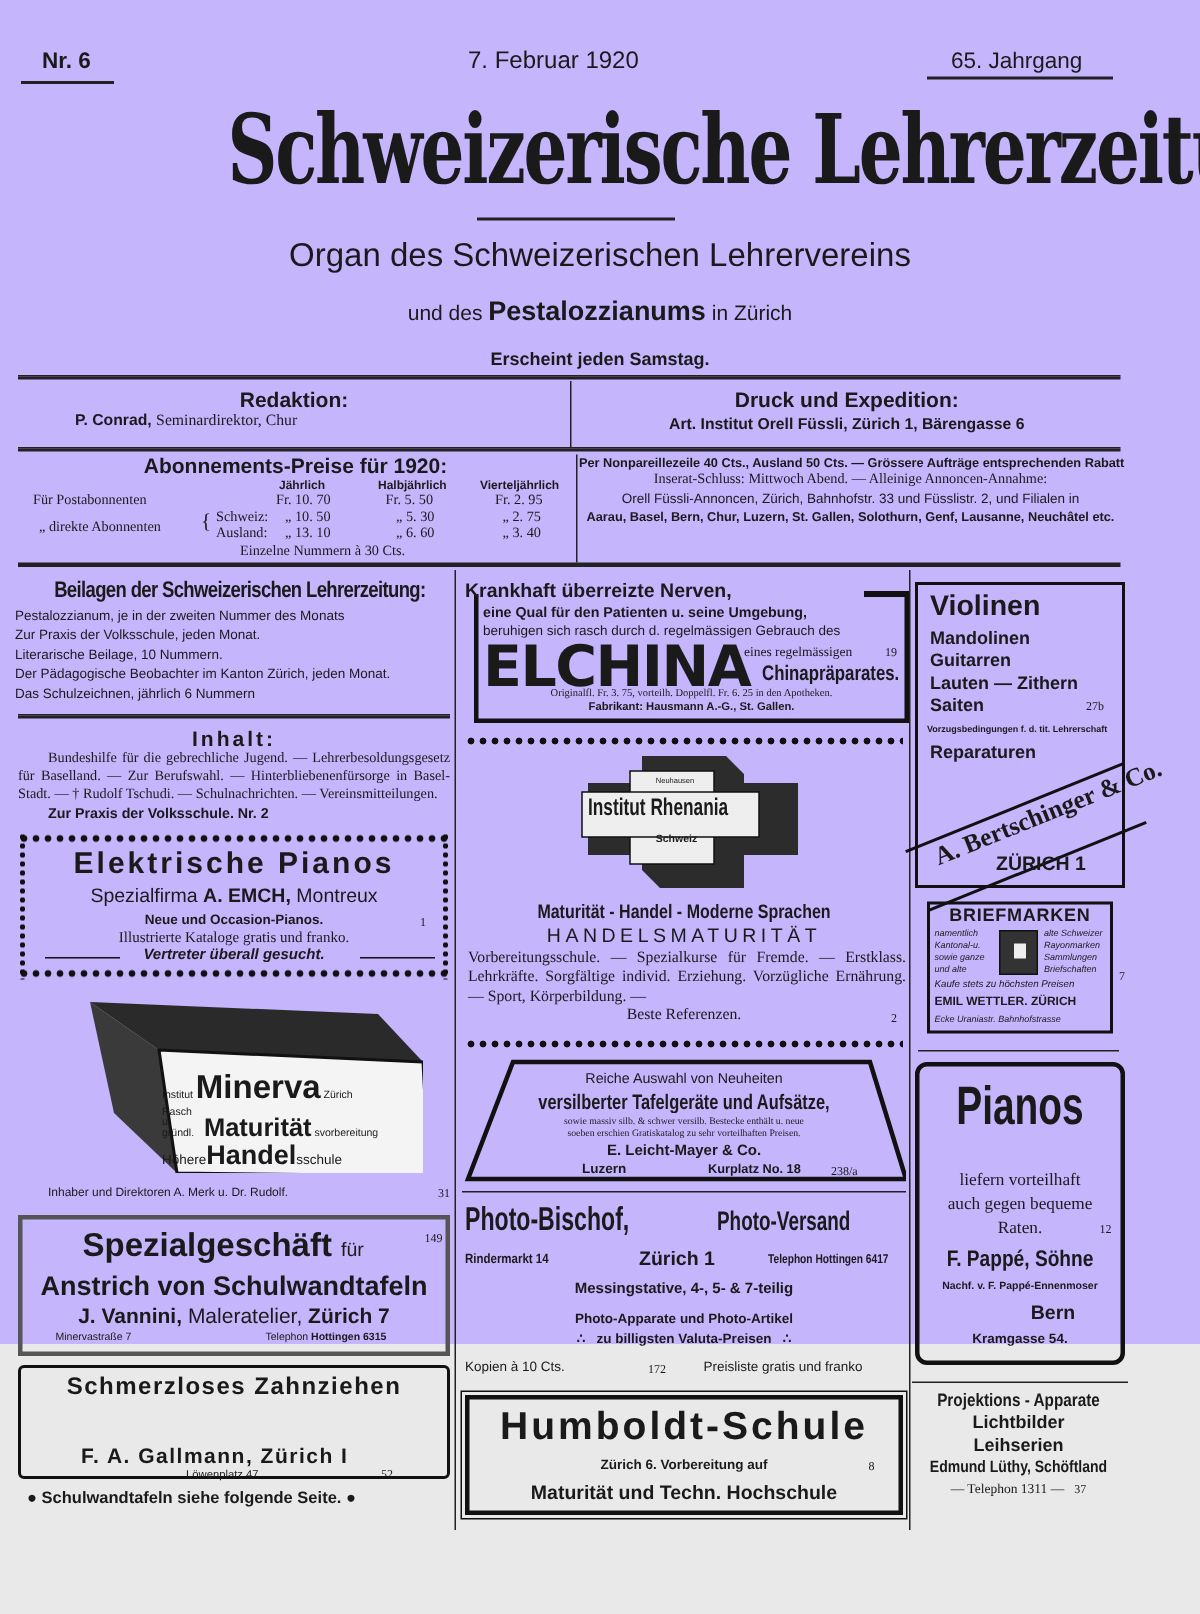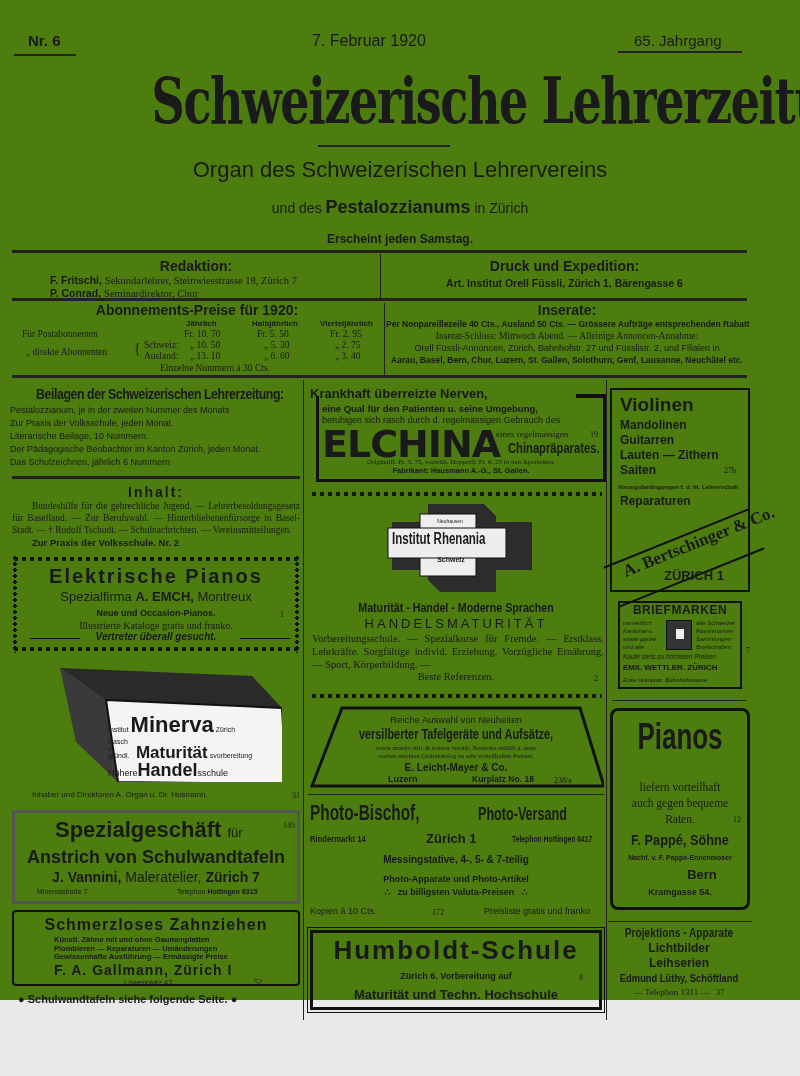--- a/index.html
+++ b/index.html
@@ -1,18 +1,18 @@
 <!DOCTYPE html>
 <html><head>
 <meta charset="utf-8">
 <style>
   * { box-sizing: border-box; margin: 0; padding: 0; }
   html, body { width: 800px; height: 1076px; background: #e9e9e9; overflow: hidden; }
   body { font-family: "Liberation Sans", sans-serif; color: #1a1a1a; position: relative; }
-  .page { position: absolute; left: 0; top: 0; width: 800px; height: 1000px; background: #4d7c0f; }
+  .page { position: absolute; left: 0; top: 0; width: 800px; height: 896px; background: #c4b5fd; }
   .abs { position: absolute; }
   .serif { font-family: "Liberation Serif", serif; }
   .center { text-align: center; }
 
   
   .mast-nr { left: 28px; top: 32px; font-size: 15px; font-weight: bold; }
   .mast-date { left: 312px; top: 32px; font-size: 16px; }
   .mast-year { left: 634px; top: 32px; font-size: 15px; }
   .rule-nr { left: 14px; top: 54px; width: 62px; height: 2px; background: #222; }
   .rule-year { left: 618px; top: 51px; width: 124px; height: 2px; background: #222; }
@@ -57,23 +57,20 @@
     <span>in Zürich</span>
   </div>
   <div class="abs mast-erscheint">Erscheint jeden Samstag.</div>
 
   <div class="abs hr2" style="left:12px; top:250px; width:735px;"></div>
 
   <div class="abs vline" style="left:380px; top:254px; height:44px;"></div>
   <div class="abs" style="left:12px; top:258px; width:368px;">
     <div class="box-title">Redaktion:</div>
     <div class="info-line" style="padding-left:38px;">
-      <b>F. Fritschi,</b> <span class="serif">Sekundarlehrer, Steinwiesstrasse 18, Zürich 7</span>
-    </div>
-    <div class="info-line" style="padding-left:38px;">
       <b>P. Conrad,</b> <span class="serif">Seminardirektor, Chur</span>
     </div>
   </div>
   <div class="abs" style="left:382px; top:258px; width:365px;">
     <div class="box-title">Druck und Expedition:</div>
     <div class="info-line center" style="font-weight:bold; margin-top:3px;">Art. Institut Orell Füssli, Zürich 1, Bärengasse 6</div>
   </div>
 
   <div class="abs hr2" style="left:12px; top:298px; width:735px;"></div>
 
@@ -99,24 +96,23 @@
 
       <span class="abs" style="left:132px; top:32px;">Ausland:</span>
       <span class="abs" style="left:178px; top:32px;">„ 13. 10</span>
       <span class="abs" style="left:252px; top:32px;">„ 6. 60</span>
       <span class="abs" style="left:323px; top:32px;">„ 3. 40</span>
 
       <span class="abs" style="left:148px; top:44px;">Einzelne Nummern à 30 Cts.</span>
     </div>
   </div>
   <div class="abs" style="left:386px; top:302px; width:362px;">
-    <div class="box-title">Inserate:</div>
     <div class="center" style="font-size:8.5px; font-weight:bold; line-height:12px; white-space:nowrap;">Per Nonpareillezeile 40 Cts., Ausland 50 Cts. — Grössere Aufträge entsprechenden Rabatt</div>
     <div class="center serif" style="font-size:9.5px; line-height:12px; white-space:nowrap;">Inserat-Schluss: Mittwoch Abend. — Alleinige Annoncen-Annahme:</div>
-    <div class="center" style="font-size:9px; line-height:12px; white-space:nowrap;">Orell Füssli-Annoncen, Zürich, Bahnhofstr. 27 und Füsslistr. 2, und Filialen in</div>
+    <div class="center" style="font-size:9px; line-height:12px; white-space:nowrap;">Orell Füssli-Annoncen, Zürich, Bahnhofstr. 33 und Füsslistr. 2, und Filialen in</div>
     <div class="center" style="font-size:8.5px; font-weight:bold; line-height:12px; white-space:nowrap;">Aarau, Basel, Bern, Chur, Luzern, St. Gallen, Solothurn, Genf, Lausanne, Neuchâtel etc.</div>
   </div>
 
   <div class="abs hr2" style="left:12px; top:375px; width:735px;"></div>
 
   <div class="abs vline" style="left:303px; top:380px; height:640px;"></div>
   <div class="abs vline" style="left:606px; top:380px; height:640px;"></div>
 
   <div class="abs" style="left:10px; top:385px; width:290px;">
     <div style="font-weight:bold; font-size:15px; text-align:center; letter-spacing:-0.5px; transform:scaleX(0.82); white-space:nowrap;">Beilagen der Schweizerischen Lehrerzeitung:</div>
@@ -164,46 +160,41 @@
       <span>Zürich</span>
     </div>
     <div class="abs" style="left:96px; top:76px; width:180px; font-size:7px;">
       <span style="display:inline-block; width:26px; line-height:7px;">Rasch u. gründl.</span>
       <span style="font-size:17px; font-weight:bold;">Maturität</span>
       <span>svorbereitung</span>
     </div>
     <div class="abs" style="left:96px; top:98px; width:180px; font-size:9px;">
       <span>Höhere</span><span style="font-size:18px; font-weight:bold;">Handel</span><span>sschule</span>
     </div>
-    <div class="abs" style="left:20px; top:128px; width:260px; font-size:8px;">Inhaber und Direktoren A. Organ u. Dr. Husmann.</div>
+    <div class="abs" style="left:20px; top:128px; width:260px; font-size:8px;">Inhaber und Direktoren A. Merk u. Dr. Rudolf.</div>
     <div class="abs fnum" style="left:280px; top:129px;">31</div>
   </div>
 
   <div class="abs ad-heavy" style="left:12px; top:810px; width:288px; height:94px; border-color:#555;">
     <div class="abs" style="left:40px; top:4px; font-size:22px; font-weight:bold;">
       <span>Spezialgeschäft</span> <span style="font-size:13px; font-weight:normal;margin-top:26px;">für</span>
     </div>
     <div class="abs fnum" style="left:268px; top:8px;">149</div>
     <div class="abs center" style="left:0; top:34px; width:282px; font-size:18px; font-weight:bold; white-space:nowrap;">Anstrich von Schulwandtafeln</div>
     <div class="abs center" style="left:0; top:56px; width:282px; font-size:14px; white-space:nowrap;">
       <b>J. Vannini,</b> <span>Maleratelier,</span> <b>Zürich 7</b>
     </div>
     <div class="abs" style="left:22px; top:75px; font-size:7px;">Minervastraße 7</div>
     <div class="abs" style="left:162px; top:75px; font-size:7px;">
       <span>Telephon</span> <b>Hottingen 6315</b>
     </div>
   </div>
 
   <div class="abs" style="left:12px; top:910px; width:288px; height:76px; border:2px solid #111; border-radius:4px;">
     <div class="abs center" style="left:0; top:4px; width:284px; font-size:16px; font-weight:bold; letter-spacing:1px;">Schmerzloses Zahnziehen</div>
-    <div class="abs" style="left:40px; top:24px; font-size:7.5px; font-weight:bold; line-height:8.5px;">
-      <div>Künstl. Zähne mit und ohne Gaumenplatten</div>
-      <div>Plombieren — Reparaturen — Umänderungen</div>
-      <div>Gewissenhafte Ausführung — Ermässigte Preise</div>
-    </div>
     <div class="abs" style="left:40px; top:50px; font-size:14px; font-weight:bold; letter-spacing:1px;">F. A. Gallmann, Zürich I</div>
     <div class="abs" style="left:110px; top:66px; font-size:7.5px;">Löwenplatz 47</div>
     <div class="abs fnum" style="left:240px; top:66px;">52</div>
   </div>
 
   <div class="abs" style="left:18px; top:993px; width:280px; font-size:11px; font-weight:bold;">
     <span>●</span>
     <span>Schulwandtafeln siehe folgende Seite.</span>
     <span>●</span>
   </div>
@@ -261,21 +252,21 @@
     <div class="abs" style="left:2px; top:36px; font-size:9px; font-weight:bold; transform:scaleX(0.85); transform-origin:left;">Rindermarkt 14</div>
     <div class="abs" style="left:118px; top:33px; font-size:13px; font-weight:bold;">Zürich 1</div>
     <div class="abs" style="left:204px; top:36px; font-size:8.5px; font-weight:bold; transform:scaleX(0.8); transform-origin:left; white-space:nowrap;">Telephon Hottingen 6417</div>
     <div class="abs center" style="left:0; top:56px; width:296px; font-size:10px; font-weight:bold;">Messingstative, 4-, 5- &amp; 7-teilig</div>
     <div class="abs center" style="left:0; top:76px; width:296px; font-size:9px; font-weight:bold;">Photo-Apparate und Photo-Artikel</div>
     <div class="abs center" style="left:0; top:89px; width:296px; font-size:9px; font-weight:bold;">
       <span>∴</span>&nbsp;&nbsp;&nbsp;<span>zu billigsten Valuta-Preisen</span>&nbsp;&nbsp;&nbsp;<span>∴</span>
     </div>
     <div class="abs" style="left:2px; top:108px; font-size:9px;">Kopien à 10 Cts.</div>
     <div class="abs fnum" style="left:124px; top:110px;">172</div>
-    <div class="abs" style="left:176px; top:108px; font-size:9px;">Preisliste gratis und franko</div>
+    <div class="abs" style="left:161px; top:108px; font-size:9px;">Preisliste gratis und franko</div>
   </div>
 
   <div class="abs" style="left:310px; top:930px; width:292px; height:80px; border:3px solid #111; outline:1px solid #111; outline-offset:2px;">
     <div class="abs center" style="left:0; top:2px; width:286px; font-size:26px; font-weight:bold; letter-spacing:2px;">Humboldt-Schule</div>
     <div class="abs center" style="left:0; top:38px; width:286px; font-size:9px; font-weight:bold;">Zürich 6. Vorbereitung auf</div>
     <div class="abs fnum" style="left:266px; top:40px;">8</div>
     <div class="abs center" style="left:0; top:54px; width:286px; font-size:13px; font-weight:bold;">Maturität und Techn. Hochschule</div>
   </div>
 
   <div class="abs" style="left:610px; top:388px; width:140px; height:204px; border:2px solid #111;">

